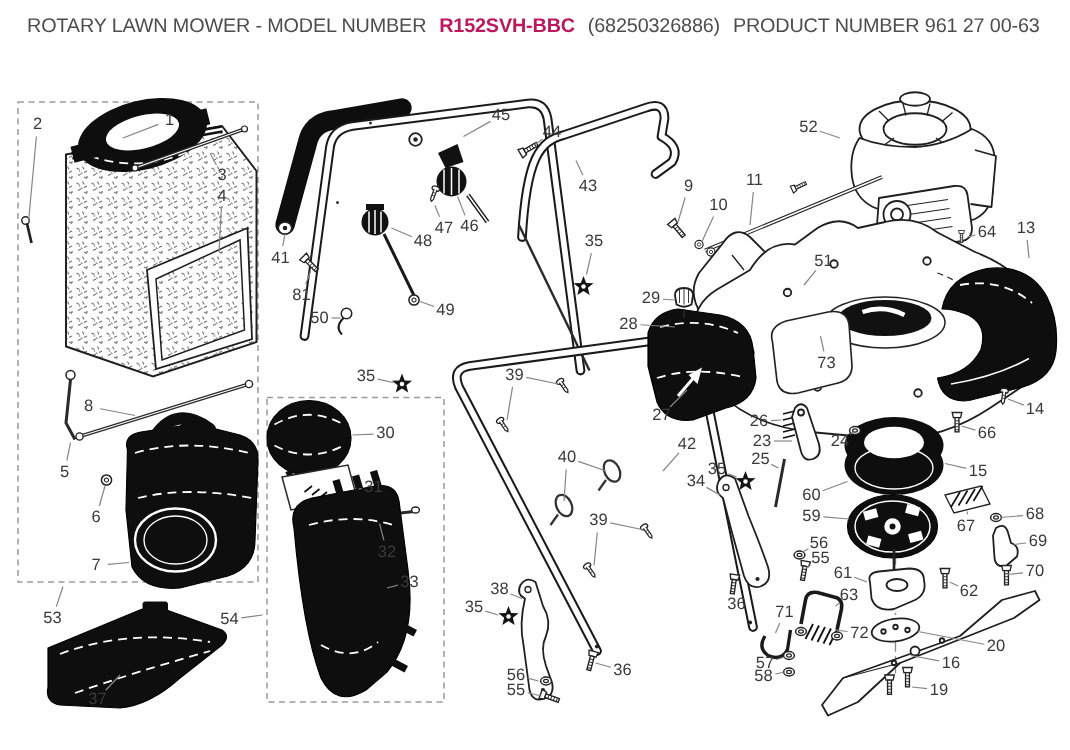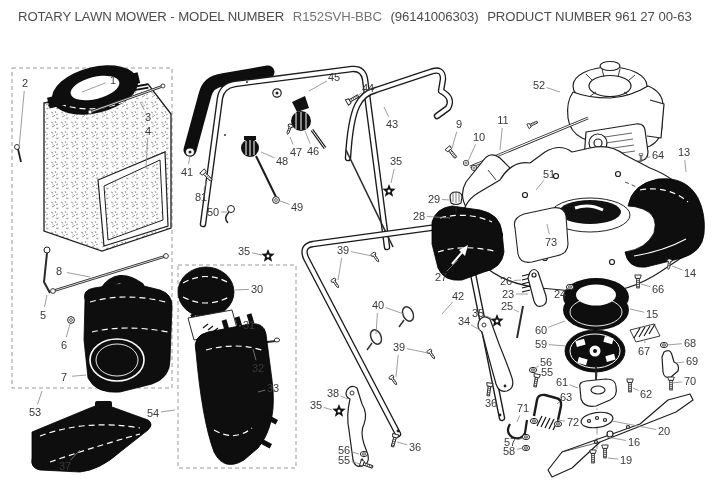--- a/index.html
+++ b/index.html
@@ -1,39 +1,39 @@
 <!DOCTYPE html>
 <html><head>
 <meta charset="utf-8">
 <style>
   html,body{margin:0;padding:0;}
   body{width:713px;height:500px;background:#ffffff;position:relative;overflow:hidden;
        font-family:"Liberation Sans",sans-serif;}
   .title{position:absolute;left:18px;top:9px;font-size:13.2px;color:#4c4c4c;
          letter-spacing:-0.1px;white-space:nowrap;}
   .title span{margin-right:5px;}
-  .title .bold{font-weight:normal;color:#737373;}
+  .title .bold{font-weight:bold;color:#be185d;}
   svg{position:absolute;left:0;top:0;}
   .callout{font:11px "Liberation Sans",sans-serif;fill:#3a3a3a;
            text-anchor:middle;dominant-baseline:central;}
   .tubeO{fill:none;stroke:#1a1a1a;stroke-width:6.5;stroke-linecap:round;stroke-linejoin:round;}
   .tubeI{fill:none;stroke:#ffffff;stroke-width:3.8;stroke-linecap:round;stroke-linejoin:round;}
   .outline{fill:#ffffff;stroke:#1f1f1f;stroke-width:1.2;stroke-linejoin:round;}
   .blackpart{fill:#0e0e0e;stroke:#000;stroke-width:0.8;stroke-linejoin:round;}
   .wdash{fill:none;stroke:#fff;stroke-width:1.2;stroke-dasharray:6 4;}
   .dashbox{fill:none;stroke:#9a9a9a;stroke-width:1;stroke-dasharray:4 3;}
   .axis{fill:none;stroke:#8a8a8a;stroke-width:0.9;stroke-dasharray:7 3 1.5 3;}
 </style>
 </head>
 <body>
 
 <div class="title">
   <span>ROTARY LAWN MOWER - MODEL NUMBER</span>
   <span class="bold">R152SVH-BBC</span>
-  <span>(96141006303)</span>
+  <span>(68250326886)</span>
   <span>PRODUCT NUMBER 961 27 00-63</span>
 </div>
 
 <svg width="713" height="500" viewBox="0 0 713 500">
   <defs>
     <pattern id="speck" width="10" height="10" patternUnits="userSpaceOnUse">
       <rect width="10" height="10" fill="#fff"></rect>
       <path d="M1,2 l2,1 M5,1 l1,2 M8,4 l-2,1 M2,7 l2,-1 M6,8 l2,1 M4,5 l1,1" stroke="#707070" stroke-width="0.7" fill="none"></path>
       <circle cx="8" cy="8" r="0.6" fill="#808080"></circle>
         <circle cx="3" cy="4" r="0.5" fill="#808080"></circle>

